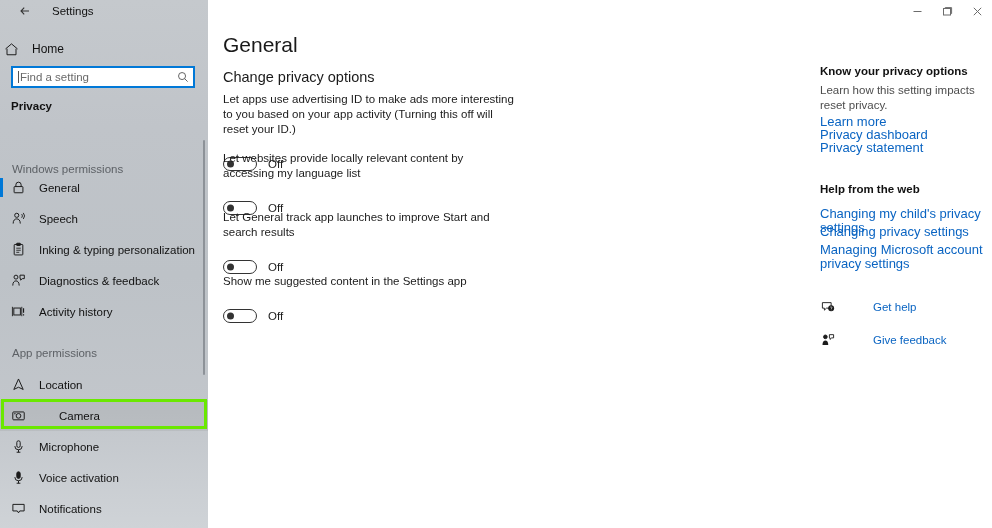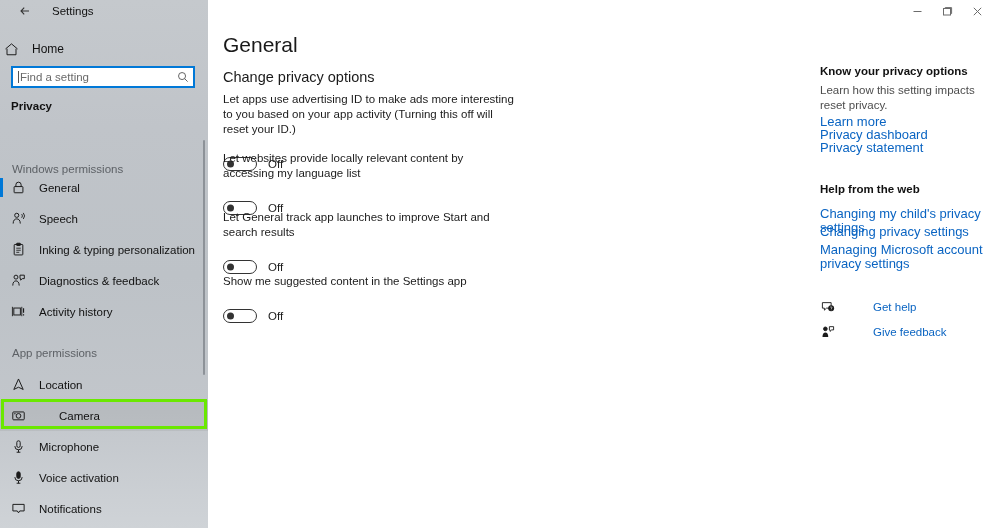--- a/index.html
+++ b/index.html
@@ -456,21 +456,21 @@
         <svg width="14" height="14" viewBox="0 0 16 16" fill="none" stroke="#1b1b1b" stroke-width="1.05">
           <path d="M1.6 3 H11.6 V9.3 H6.3 L3.9 11.6 V9.3 H1.6 Z"></path>
           <circle cx="11.6" cy="9.4" r="3.4" fill="#1b1b1b" stroke="none"></circle>
           <path d="M10.6 8.3 A1.05 1.05 0 0 1 12.5 8.9 C12.5 9.7 11.6 9.7 11.6 10.4" stroke="#fff" stroke-width="0.8"></path>
           <circle cx="11.6" cy="11.4" r="0.42" fill="#fff" stroke="none"></circle>
         </svg>
       </span>
       <span class="lbl">Get help</span>
     </div>
 
-    <div class="rp-action" style="top:324px">
+    <div class="rp-action" style="top:332px">
       <span class="ico">
         <svg width="14" height="14" viewBox="0 0 16 16" fill="none" stroke="#1b1b1b" stroke-width="1.05">
           <circle cx="5" cy="4.4" r="2.1" fill="#1b1b1b"></circle>
           <path d="M1.7 13.6 C1.7 10.1 3.1 8.5 5 8.5 C6.9 8.5 8.3 10.1 8.3 13.6" fill="#1b1b1b" stroke="none"></path>
           <path d="M9.6 1.9 H14.4 V5.6 H12.2 L10.4 7.3 V5.6 H9.6 Z"></path>
         </svg>
       </span>
       <span class="lbl">Give feedback</span>
     </div>
   </div>

